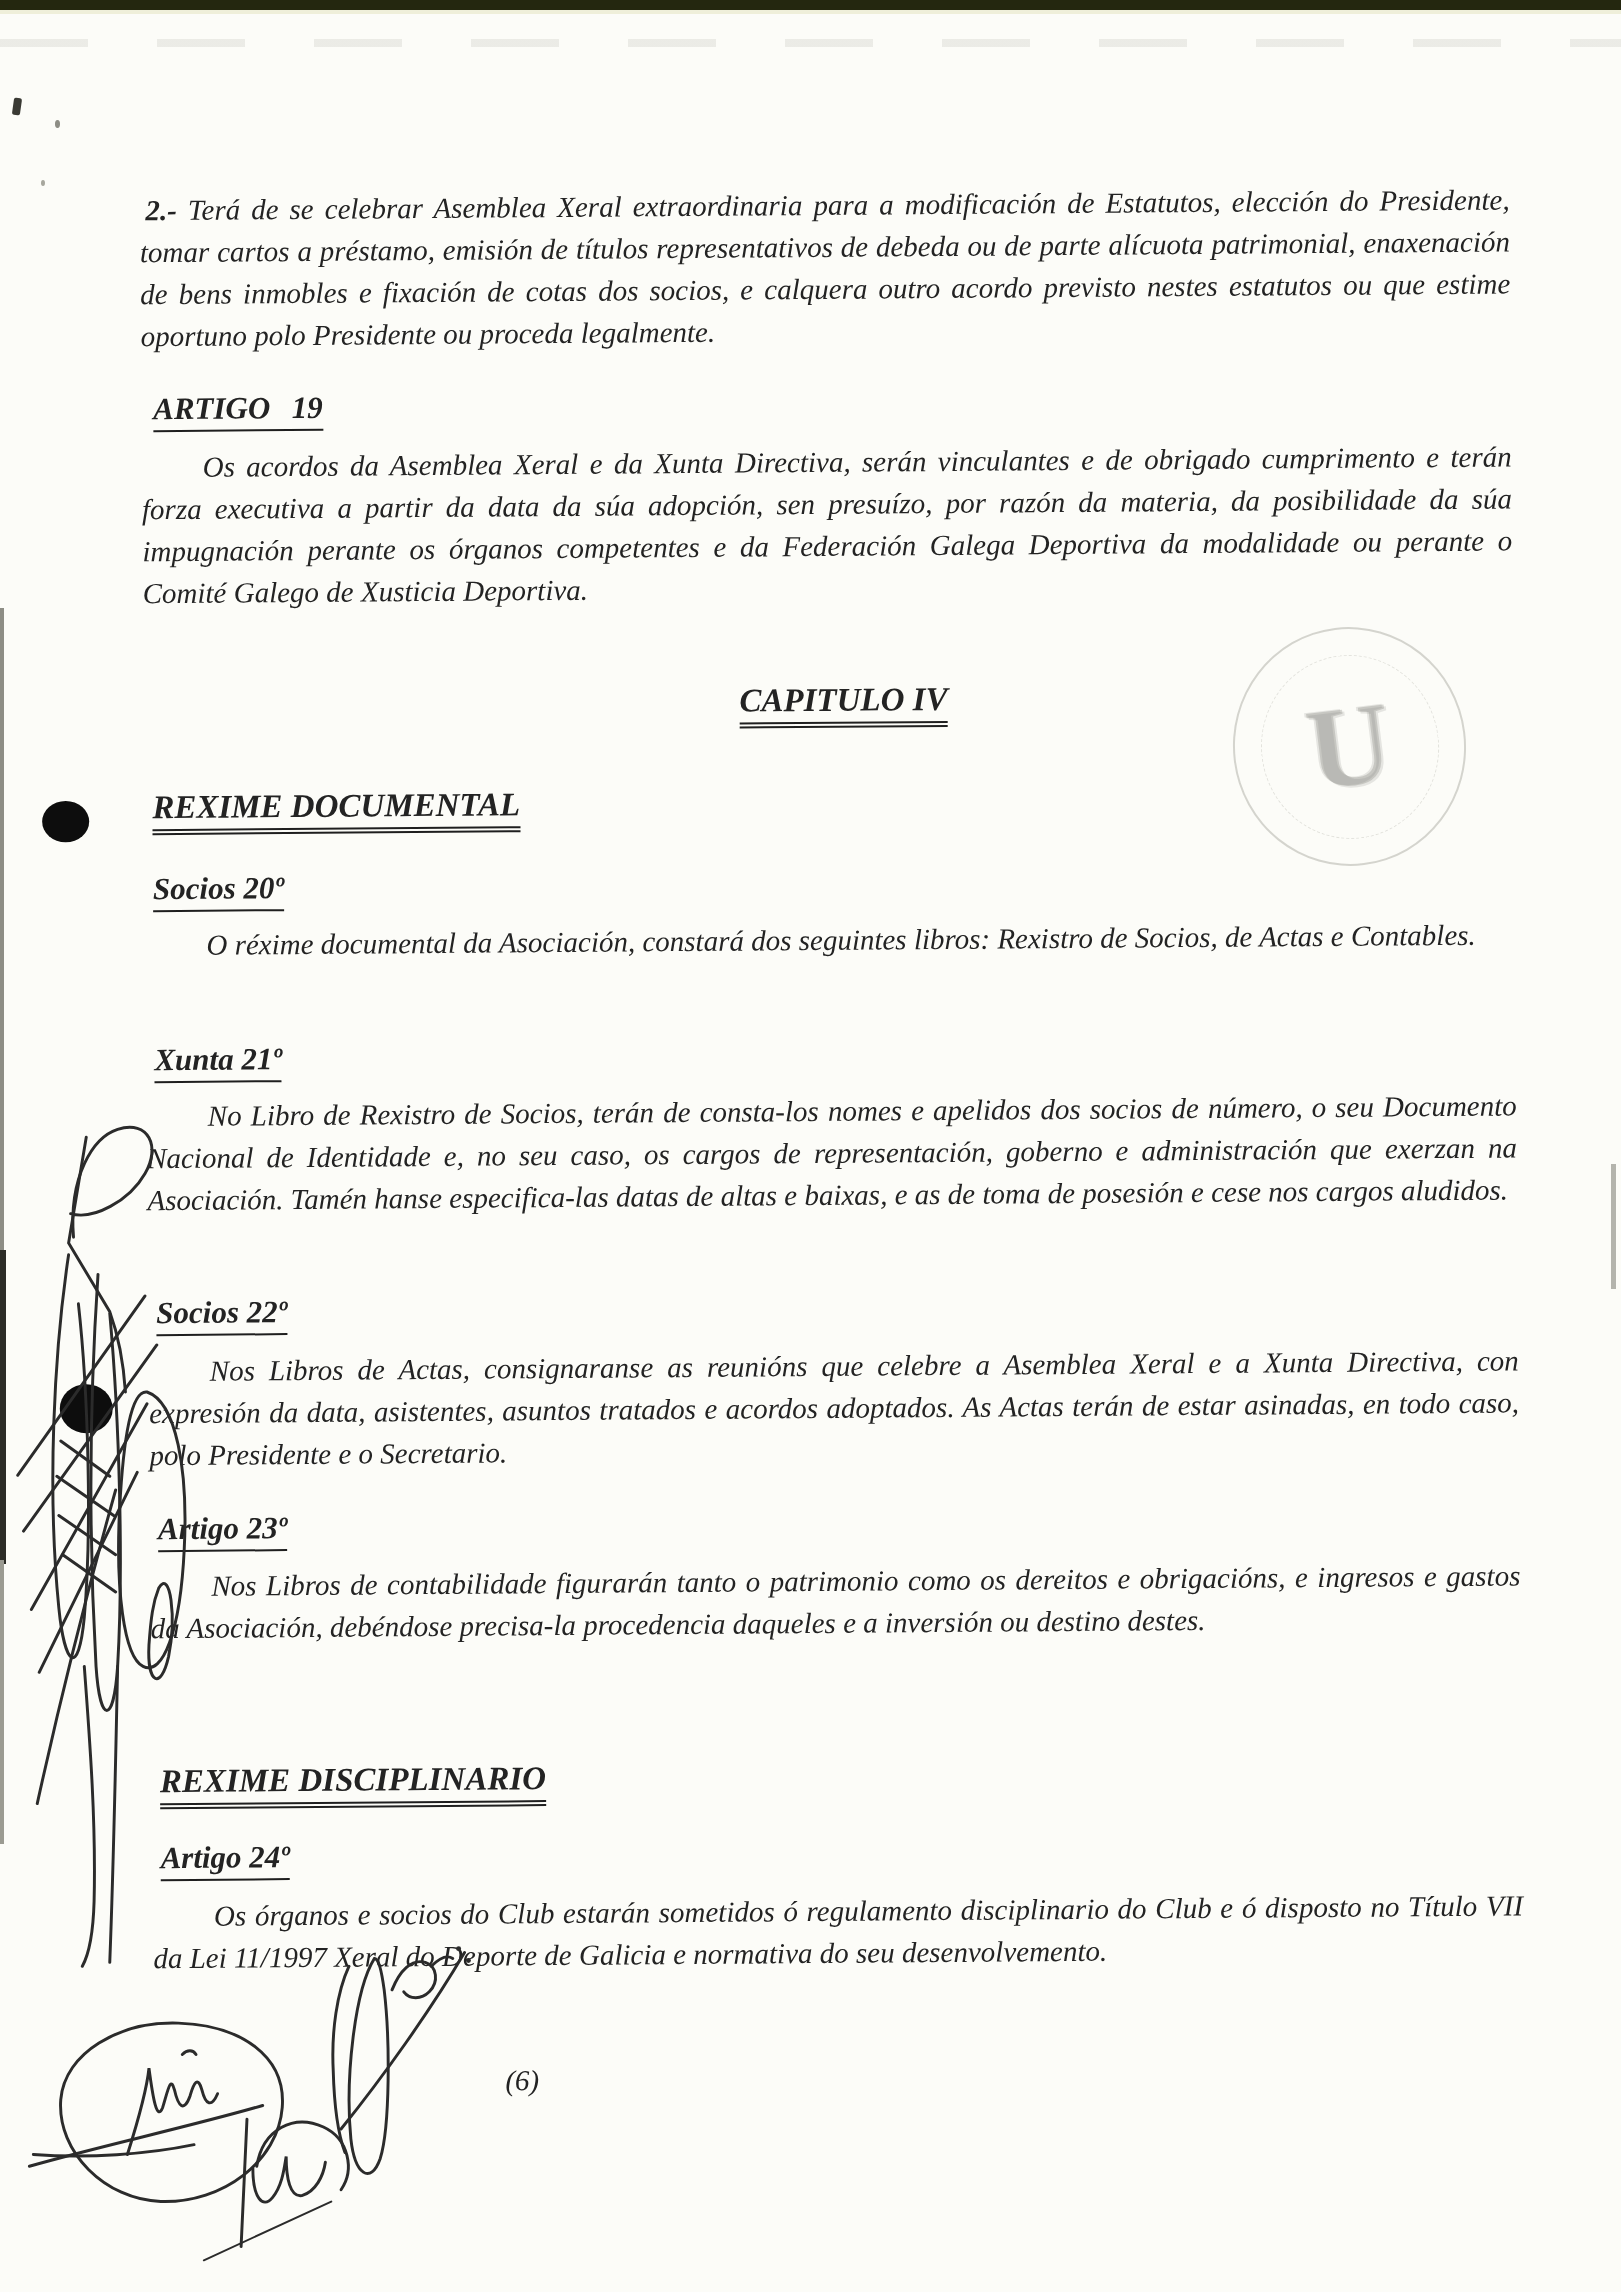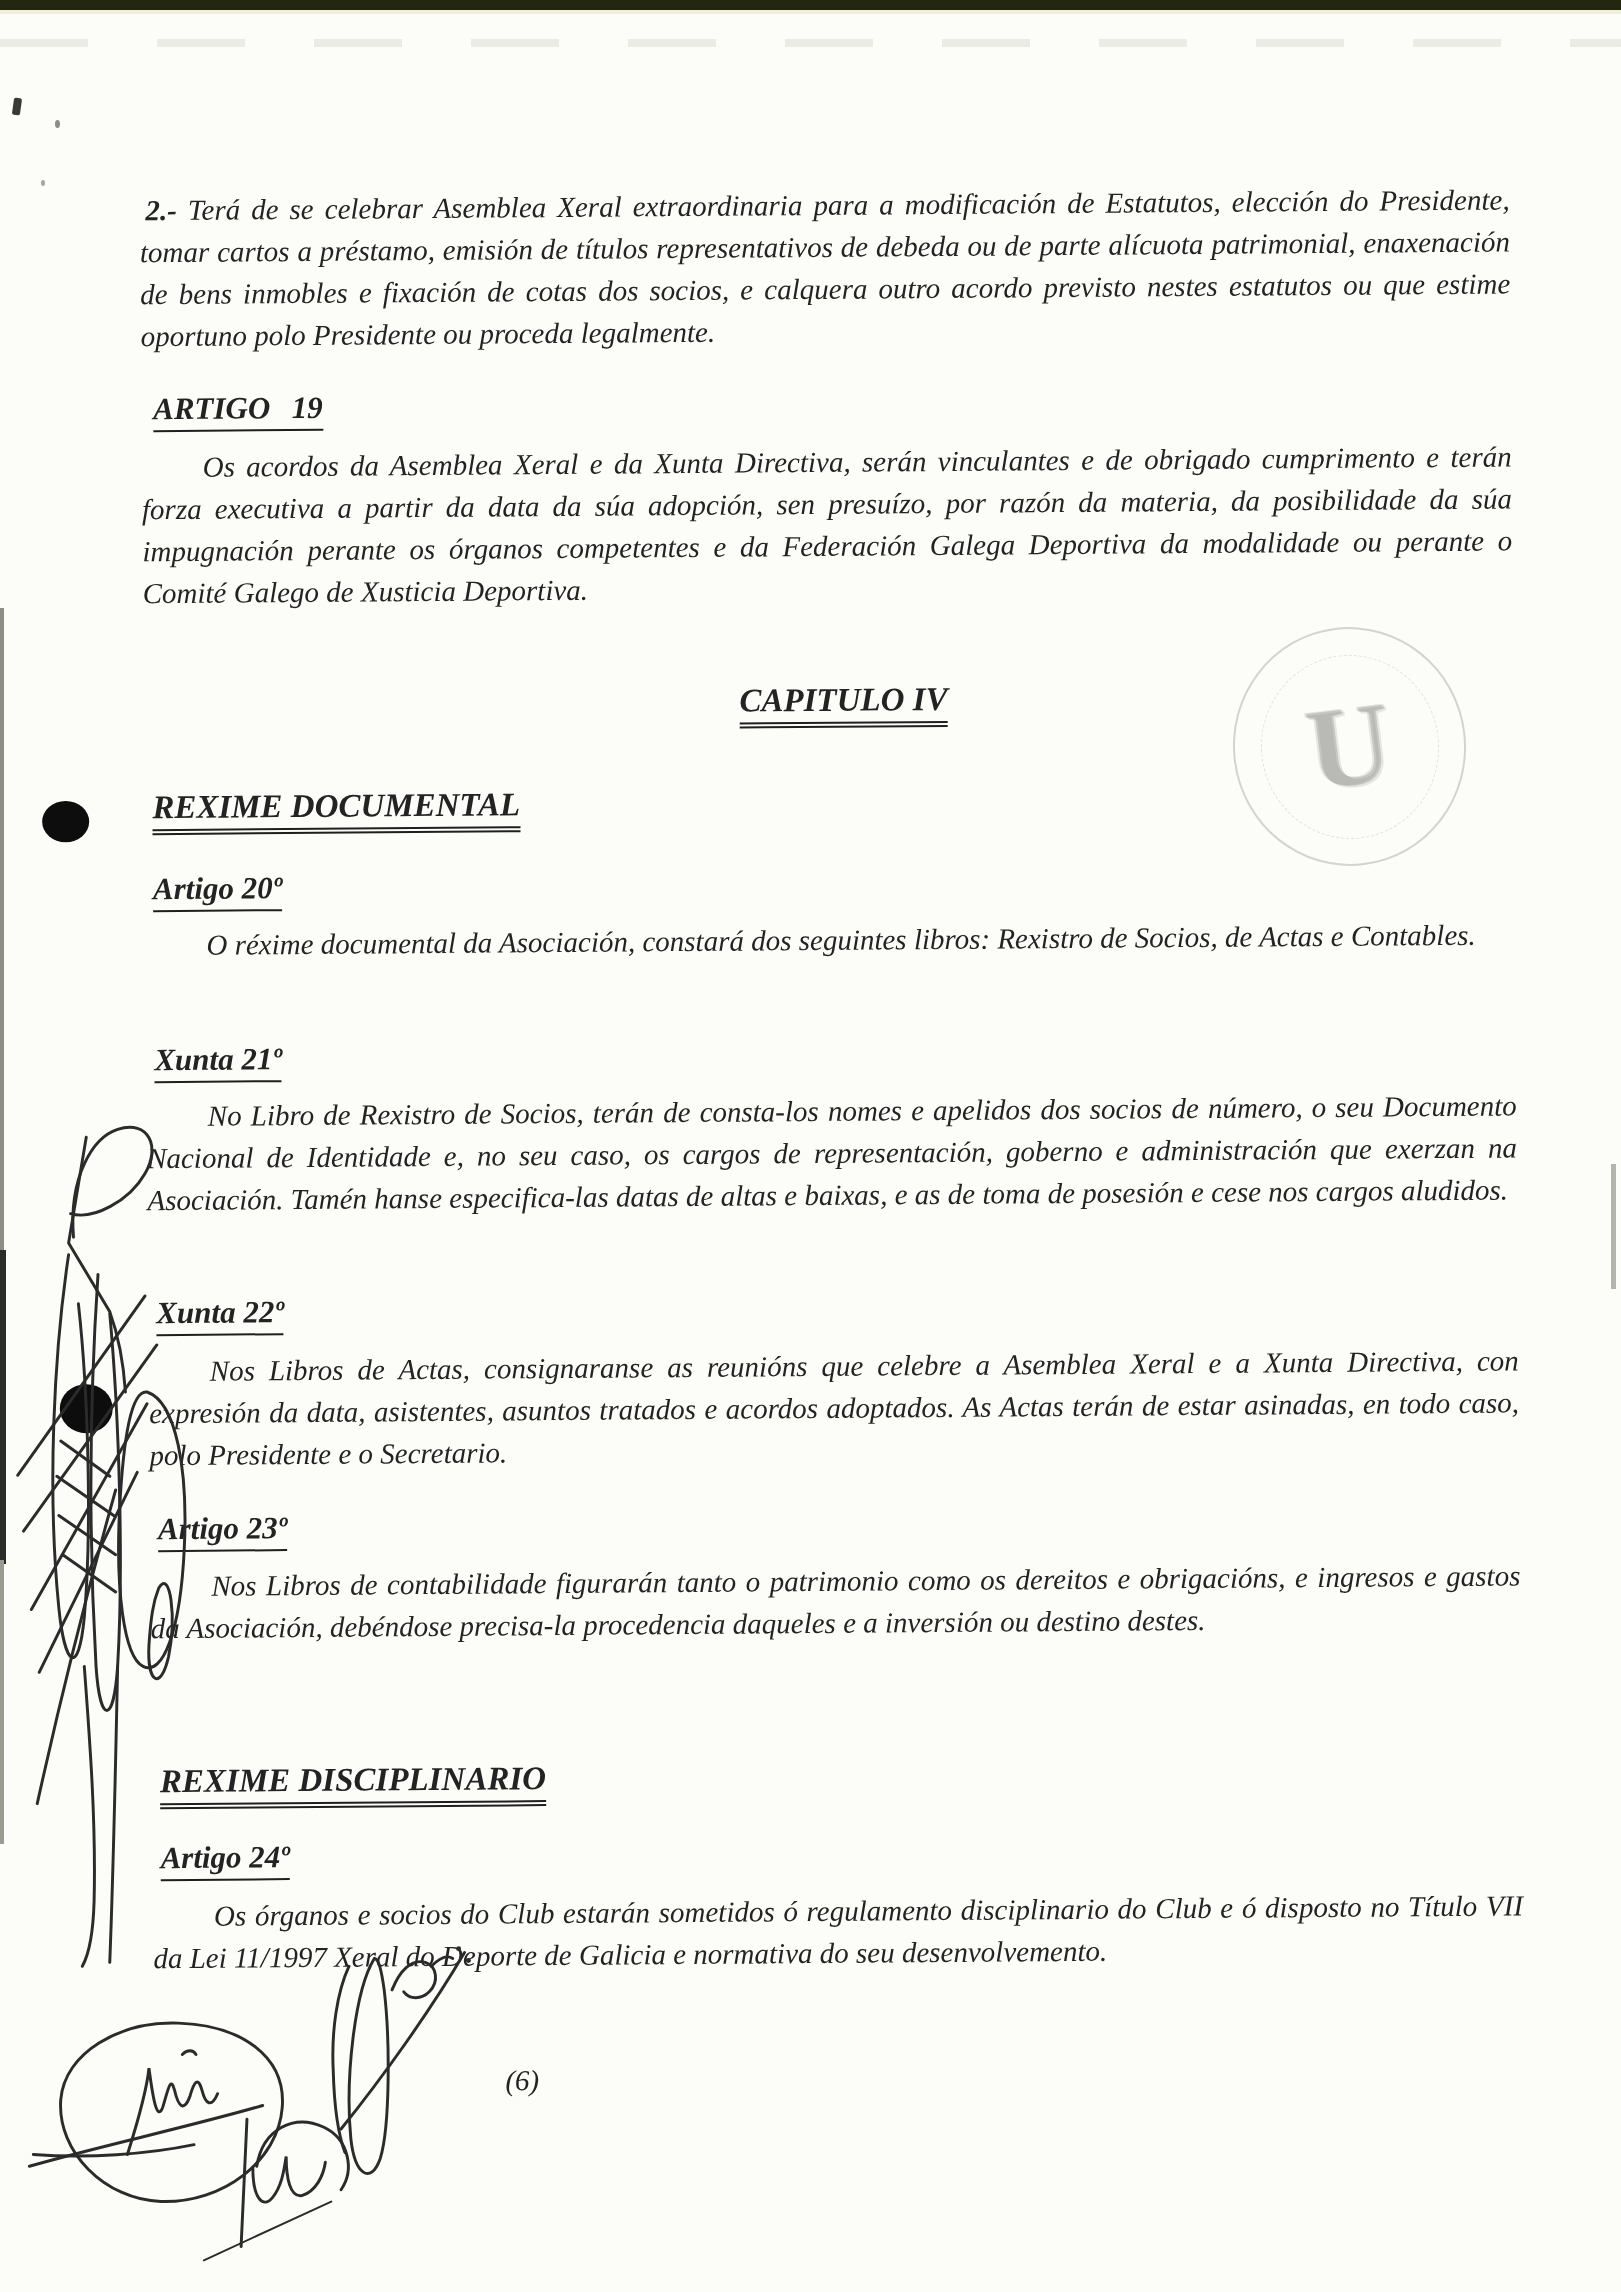--- a/index.html
+++ b/index.html
@@ -85,27 +85,27 @@
 
     <p class="block body intro" style="top:184px"><span class="marker">2.-</span> <span>Terá de se celebrar Asemblea Xeral extraordinaria para a modificación de Estatutos, elección do Presidente, tomar cartos a préstamo, emisión de títulos representativos de debeda ou de parte alícuota patrimonial, enaxenación de bens inmobles e fixación de cotas dos socios, e calquera outro acordo previsto nestes estatutos ou que estime oportuno polo Presidente ou proceda legalmente.</span></p>
 
     <p class="h-wrap" style="top:386px;left:159px"><span class="hd hd-art hd-artigo19">ARTIGO 19</span></p>
     <p class="block body" style="top:441px">Os acordos da Asemblea Xeral e da Xunta Directiva, serán vinculantes e de obrigado cumprimento e terán forza executiva a partir da data da súa adopción, sen presuízo, por razón da materia, da posibilidade da súa impugnación perante os órganos competentes e da Federación Galega Deportiva da modalidade ou perante o Comité Galego de Xusticia Deportiva.</p>
 
     <p class="h-wrap" style="top:682px;left:743px"><span class="hd hd-major">CAPITULO IV</span></p>
 
     <p class="h-wrap" style="top:784px;left:155px"><span class="hd hd-major">REXIME DOCUMENTAL</span></p>
 
-    <p class="h-wrap" style="top:866px;left:155px"><span class="hd hd-art">Artigo 20º</span></p>
+    <p class="h-wrap" style="top:866px;left:155px"><span class="hd hd-art">Socios 20º</span></p>
     <p class="block body" style="top:919px">O réxime documental da Asociación, constará dos seguintes libros: Rexistro de Socios, de Actas e Contables.</p>
 
     <p class="h-wrap" style="top:1037px;left:155px"><span class="hd hd-art">Xunta 21º</span></p>
     <p class="block body" style="top:1090px">No Libro de Rexistro de Socios, terán de consta-los nomes e apelidos dos socios de número, o seu Documento Nacional de Identidade e, no seu caso, os cargos de representación, goberno e administración que exerzan na Asociación. Tamén hanse especifica-las datas de altas e baixas, e as de toma de posesión e cese nos cargos aludidos.</p>
 
-    <p class="h-wrap" style="top:1290px;left:155px"><span class="hd hd-art">Xunta 22º</span></p>
+    <p class="h-wrap" style="top:1290px;left:155px"><span class="hd hd-art">Socios 22º</span></p>
     <p class="block body" style="top:1345px">Nos Libros de Actas, consignaranse as reunións que celebre a Asemblea Xeral e a Xunta Directiva, con expresión da data, asistentes, asuntos tratados e acordos adoptados. As Actas terán de estar asinadas, en todo caso, polo Presidente e o Secretario.</p>
 
     <p class="h-wrap" style="top:1506px;left:155px"><span class="hd hd-art">Artigo 23º</span></p>
     <p class="block body" style="top:1560px">Nos Libros de contabilidade figurarán tanto o patrimonio como os dereitos e obrigacións, e ingresos e gastos da Asociación, debéndose precisa-la procedencia daqueles e a inversión ou destino destes.</p>
 
     <p class="h-wrap" style="top:1758px;left:155px"><span class="hd hd-major">REXIME DISCIPLINARIO</span></p>
 
     <p class="h-wrap" style="top:1835px;left:155px"><span class="hd hd-art">Artigo 24º</span></p>
     <p class="block body" style="top:1890px">Os órganos e socios do Club estarán sometidos ó regulamento disciplinario do Club e ó disposto no Título VII da Lei 11/1997 Xeral do Deporte de Galicia e normativa do seu desenvolvemento.</p>
 

